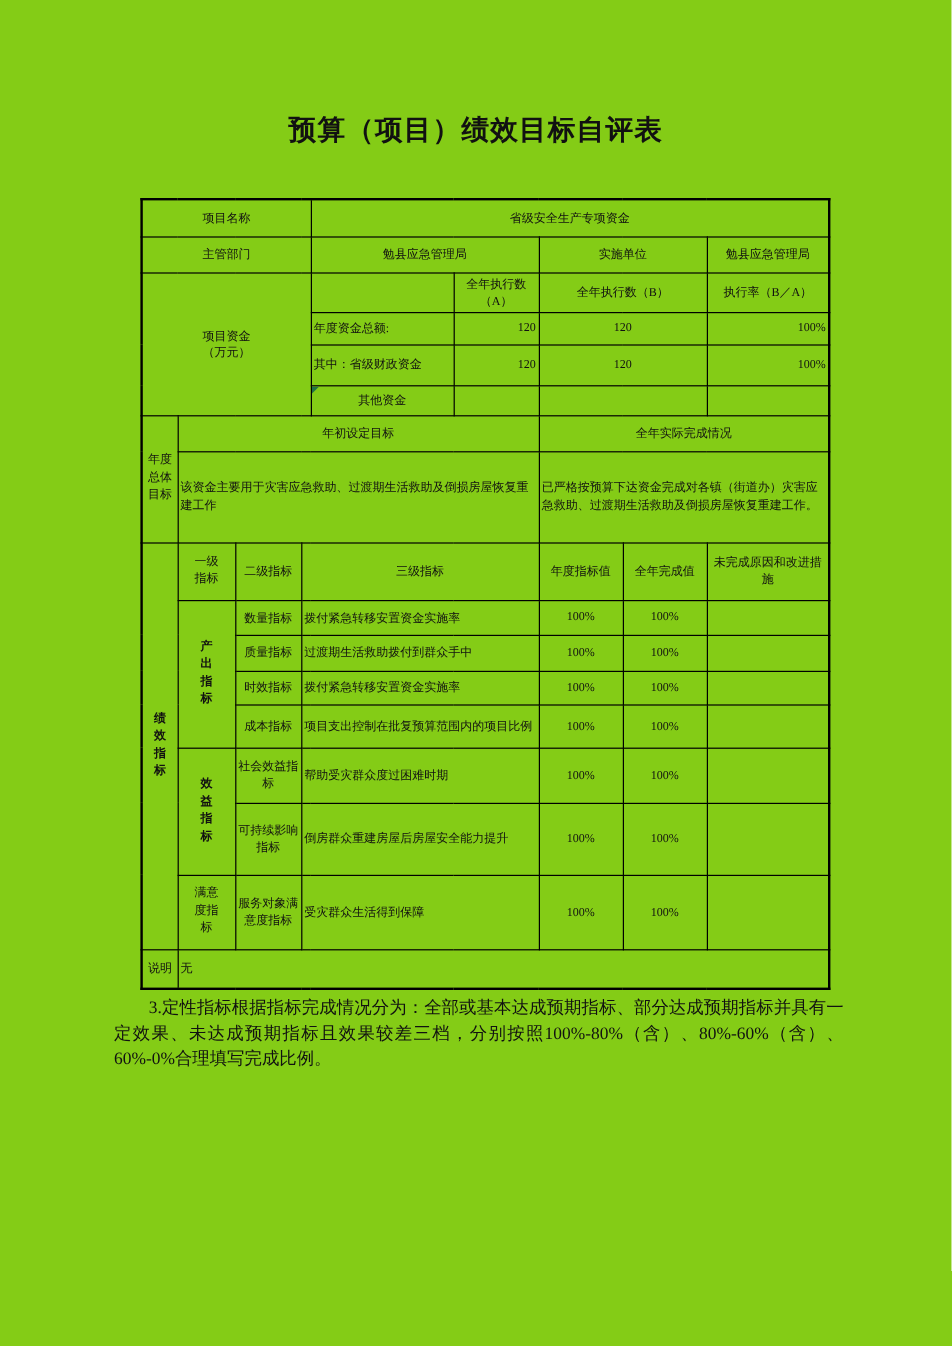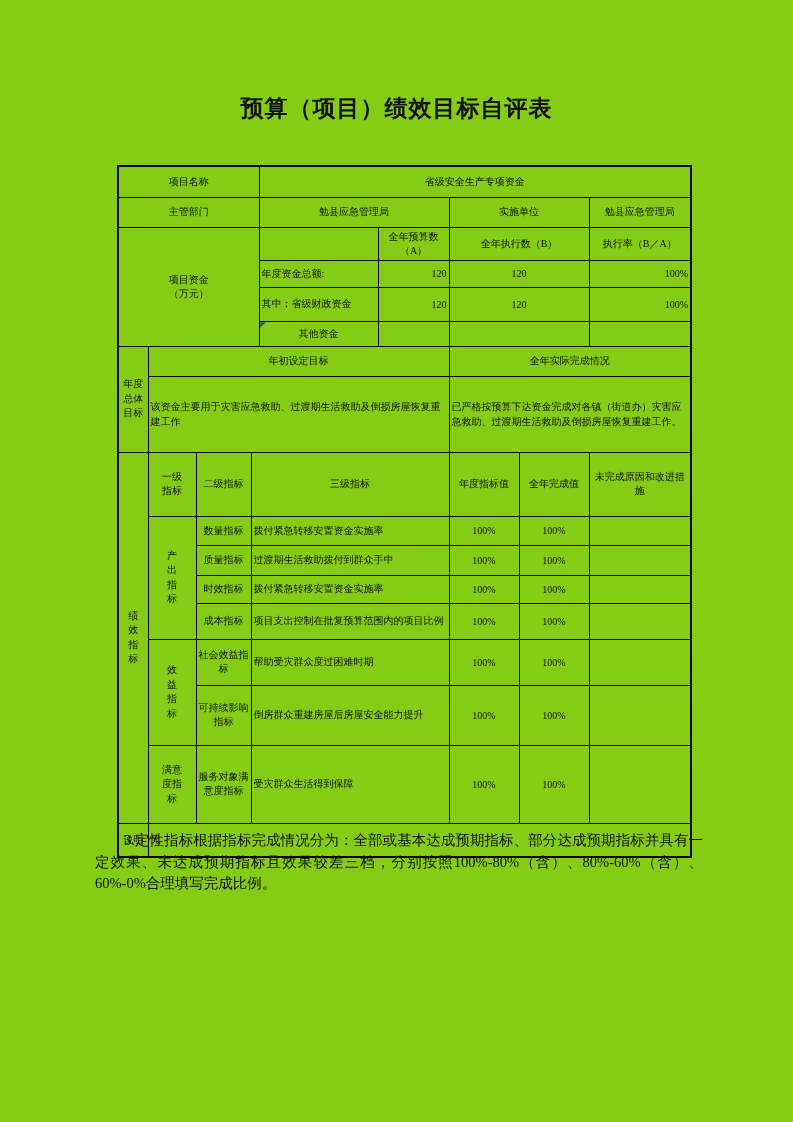--- a/index.html
+++ b/index.html
@@ -10,22 +10,22 @@
   .subtitle{position:absolute;top:140px;left:0;width:100%;text-align:center;font-size:13px;}
   table.main{position:absolute;top:165px;left:117px;width:573px;border-collapse:collapse;
              table-layout:fixed;font-size:10px;border:2px solid #000;}
   table.main td{border:1px solid #000;padding:1px 2px;vertical-align:middle;overflow:hidden;}
   .c{text-align:center;}
   .l{text-align:left;padding:1px 5px;}
   .r{text-align:right;padding-right:3px;}
   .ba{word-break:break-all;}
   .nw{white-space:nowrap;}
   .goal{line-height:1.55;padding:4px 7px;vertical-align:middle;word-break:break-all;}
-  .v1{width:1em;margin:0 auto;word-break:break-all;line-height:1.45;text-align:center;}
-  .v2{width:2em;margin:16px auto;word-break:break-all;line-height:1.45;text-align:center;}
+  .v1{width:1em;margin:0 auto;word-break:break-all;line-height:1.45;text-align:center;font-weight:bold;}
+  .v2{width:2em;margin:0 auto;word-break:break-all;line-height:1.45;text-align:center;}
   .rel{position:relative;}
   .green-flag{position:absolute;top:0;left:0;width:0;height:0;
               border-top:6px solid #217346;border-right:6px solid transparent;}
   tr.r1{height:31px} tr.r2{height:30px} tr.r3{height:33px} tr.r4{height:27px}
   tr.r5{height:34px} tr.r6{height:25px} tr.r7{height:30px} tr.r8{height:76px}
   tr.r9{height:48px} tr.r10{height:29px} tr.r11{height:30px} tr.r12{height:28px}
   tr.r13{height:36px} tr.r14{height:46px} tr.r15{height:60px} tr.r16{height:62px}
   tr.r17{height:33px}
   .notes{position:absolute;top:830px;left:95px;width:608px;font-size:14.5px;
          line-height:21.5px;text-align:justify;}
@@ -66,21 +66,21 @@
       <td class="c nw">勉县应急管理局</td>
     </tr>
 
     <tr class="r3">
       <td colspan="4" rowspan="4" class="c">
         <div>项目资金</div>
         <div>（万元）</div>
       </td>
       <td class="c"></td>
       <td class="c">
-        <div>全年预算数</div>
+        <div>全年执行数</div>
         <div>（A）</div>
       </td>
       <td colspan="2" class="c nw">全年执行数（B）</td>
       <td class="c nw">执行率（B／A）</td>
     </tr>
 
     <tr class="r4">
       <td class="l">年度资金总额:</td>
       <td class="r">120</td>
       <td colspan="2" class="c">120</td>

